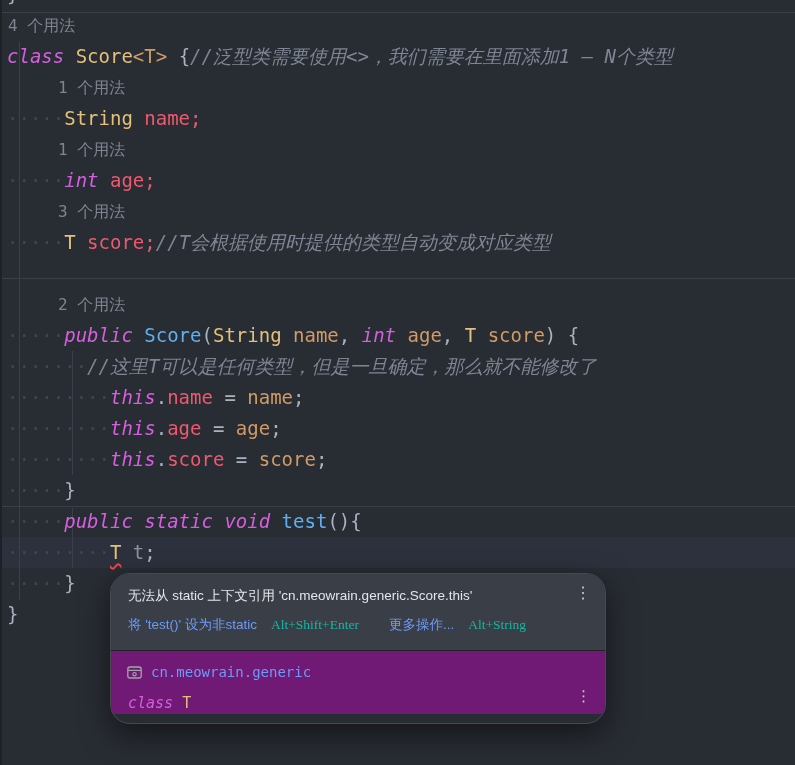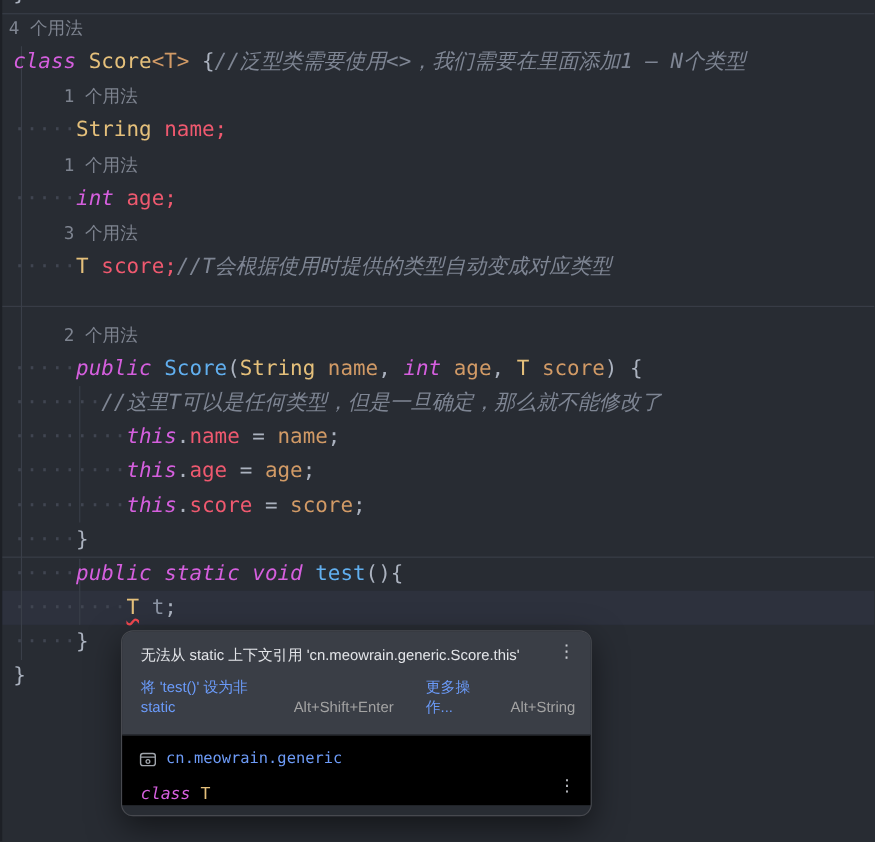--- a/index.html
+++ b/index.html
@@ -14,21 +14,21 @@
   .caret-line{position:absolute;left:2px;right:0;top:537px;height:31px;background:#2d313d;}
   .sep{position:absolute;left:0;right:0;height:1px;background:#3a3f49;}
   .guide{position:absolute;width:1px;background:#3a3f49;}
 
   .code{
     position:absolute;left:0;top:-21px;right:0;
     font-family:"DejaVu Sans Mono",monospace;
     font-size:19px;line-height:31px;
     white-space:pre;
   }
-  .code-line{height:31px;padding-left:12px;}
+  .code-line{height:31px;padding-left:7px;}
   .hint-line{height:31px;font-size:16px;color:#7e8490;}
   .tok{}
   .kw{color:#d55fde;font-style:italic;}
   .cls{color:#e5c07b;}
   .tp{color:#d19a66;}
   .fld{color:#ef596f;}
   .prm{color:#d19a66;}
   .mth{color:#61afef;}
   .pun,.pln{color:#abb2bf;}
   .cmt{color:#7e8593;font-style:italic;}
@@ -37,22 +37,22 @@
   .sq{
     text-decoration-line:underline;
     text-decoration-style:wavy;
     text-decoration-color:#f2484f;
     text-decoration-thickness:1.5px;
     text-underline-offset:4px;
   }
 
   
   .tooltip{
-    position:absolute;left:110px;top:573px;width:428px;
-    border-radius:11px;border:1px solid #47494f;
+    position:absolute;left:110px;top:573px;width:496px;
+    border-radius:20px;border:1px solid #47494f;
     overflow:hidden;
     box-shadow:0 10px 30px rgba(0,0,0,.5);
     box-sizing:border-box;
   }
   .tt-top{
     background:#3a3e46;
     padding:13px 14px 16px 17px;
     position:relative;
   }
   .tt-error{
@@ -62,24 +62,24 @@
   .tt-kebab{
     position:absolute;right:14px;top:11px;
     color:#c8cad0;font-size:16px;line-height:16px;
     cursor:pointer;
   }
   .tt-fix-row{
     margin-top:11px;font-size:13.5px;line-height:18px;
     display:flex;align-items:flex-end;
   }
   .tt-link{color:#6b9bfa;cursor:pointer;}
-  .tt-shortcut{color:#a3a3a3;}
+  .tt-shortcut{color:#14b8a6;font-family:Liberation Serif, serif;}
   .gap14{width:14px;} .gap30{width:30px;}
   .tt-doc{
-    background:#000000;border-top:1px solid #202226;
+    background:#701a75;border-top:1px solid #202226;
     padding:10px 14px 0 15px;
     position:relative;
   }
   .doc-row{display:flex;align-items:center;height:22px;margin-bottom:9px;}
   .doc-row:last-child{margin-bottom:0;}
   .doc-icon{width:17px;height:17px;margin-right:8px;flex:0 0 auto;}
   .doc-pkg{
     font-family:"DejaVu Sans Mono",monospace;
     font-size:14px;color:#6d9bf7;
   }

